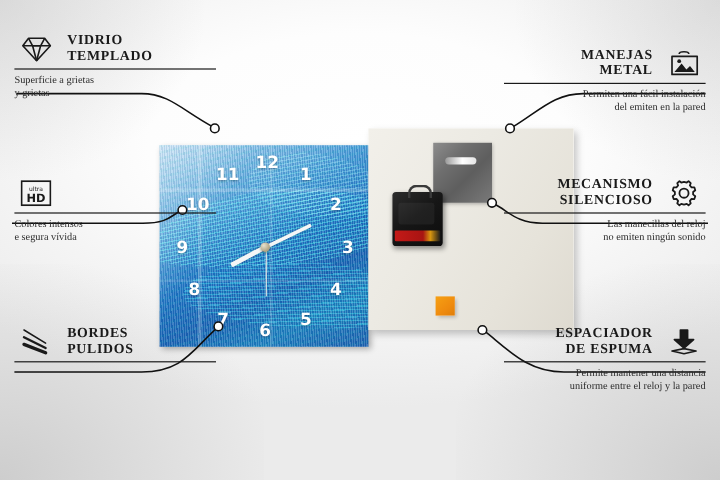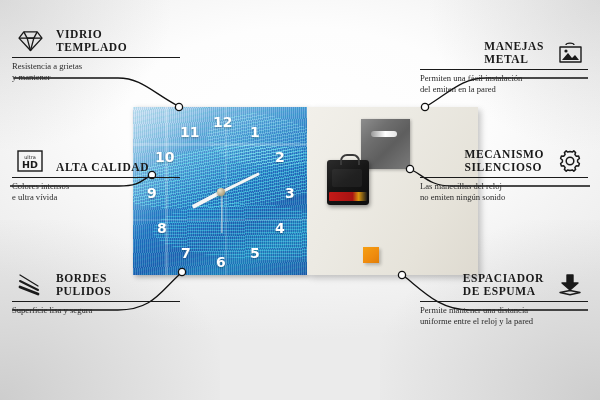--- a/index.html
+++ b/index.html
@@ -51,21 +51,21 @@
     position: absolute;
     left: 133px;
     top: 107px;
     width: 345px;
     height: 168px;
   }
 
   
   #clock-panel {
     position: absolute;
-    left: 0; top: 0;
+    left: 0; top: 14px;
     width: 174px;
     height: 168px;
     overflow: hidden;
     background:
       linear-gradient(118deg, rgba(255,255,255,0.30) 0%, rgba(255,255,255,0) 30%),
       repeating-linear-gradient(86deg, rgba(255,255,255,0.16) 0px, rgba(255,255,255,0.16) 1px, rgba(0,60,130,0.13) 1px, rgba(0,60,130,0.13) 2px),
       repeating-linear-gradient(168deg, rgba(0,200,190,0.10) 0px, rgba(0,200,190,0.10) 2px, rgba(0,0,0,0) 2px, rgba(0,0,0,0) 5px),
       linear-gradient(155deg, #bcdcf3 0%, #8fc5ea 14%, #4f9fda 32%, #1f74c4 52%, #1b63b4 68%, #1f7fc0 82%, #1d5fae 100%);
     box-shadow: 2px 2px 5px rgba(0,0,0,0.30);
   }
@@ -221,21 +221,21 @@
     width: 600px; height: 400px;
     pointer-events: none;
   }
 
   
   .feature {
     position: absolute;
     width: 168px;
   }
   .feature.left  { left: 12px;  text-align: left; }
-  .feature.right { right: 12px; text-align: left; }
+  .feature.right { right: 12px; text-align: right; }
 
   .f-head {
     display: flex;
     align-items: center;
     gap: 8px;
     margin-bottom: 3px;
   }
   .feature.right .f-head { flex-direction: row-reverse; }
 
   .f-icon {
@@ -354,64 +354,60 @@
           <path d="M9.5,8.5 H16.5"></path>
         </svg>
       </span>
       <span class="f-title">
         <span>VIDRIO</span><br>
         <span>TEMPLADO</span>
       </span>
     </div>
     <div class="f-rule"></div>
     <div class="f-desc">
-      <span>Resistencia a grietas</span><br>
-      <span>y mantener</span>
+      <span>Superficie a grietas</span><br>
+      <span>y grietas</span>
     </div>
   </div>
 
   <div class="feature left" style="top:148px;">
     <div class="f-head">
       <span class="f-icon">
         <svg width="26" height="24" viewBox="0 0 26 24">
           <rect x="1" y="2" width="24" height="20" fill="none" stroke="#1a1a1a" stroke-width="1.4"></rect>
           <text x="13" y="10" text-anchor="middle" font-family="DejaVu Sans, sans-serif" font-size="5" fill="#1a1a1a">ultra</text>
           <text x="13" y="19" text-anchor="middle" font-family="DejaVu Sans, sans-serif" font-size="9.5" font-weight="bold" fill="#1a1a1a">HD</text>
         </svg>
       </span>
       <span class="f-title">
         <br>
-        <span>ALTA CALIDAD</span>
       </span>
     </div>
     <div class="f-rule"></div>
     <div class="f-desc">
       <span>Colores intensos</span><br>
-      <span>e ultra vívida</span>
+      <span>e segura vívida</span>
     </div>
   </div>
 
   <div class="feature left" style="top:272px;">
     <div class="f-head">
       <span class="f-icon">
         <svg width="26" height="24" viewBox="0 0 26 24" stroke="#1a1a1a" fill="none" stroke-linecap="round">
           <path d="M3,2 L21,13" stroke-width="1.3"></path>
           <path d="M3,8 L21,17" stroke-width="2"></path>
           <path d="M3,14 L21,21" stroke-width="2.8"></path>
         </svg>
       </span>
       <span class="f-title">
         <span>BORDES</span><br>
         <span>PULIDOS</span>
       </span>
     </div>
     <div class="f-rule"></div>
-    <div class="f-desc">
-      <span>Superficie lisa y segura</span>
-    </div>
   </div>
 
   <div class="feature right" style="top:40px;">
     <div class="f-head">
       <span class="f-icon">
         <svg width="26" height="24" viewBox="0 0 26 24" fill="none" stroke="#1a1a1a" stroke-width="1.4" stroke-linejoin="round">
           <path d="M9,4 C9,1.5 17,1.5 17,4"></path>
           <rect x="3" y="6" width="21" height="15"></rect>
           <path d="M5,19 L11,12 L15,17 L18,14 L22,19 Z" fill="#1a1a1a" stroke="none"></path>
           <circle cx="9" cy="10" r="1.6" fill="#1a1a1a" stroke="none"></circle>

